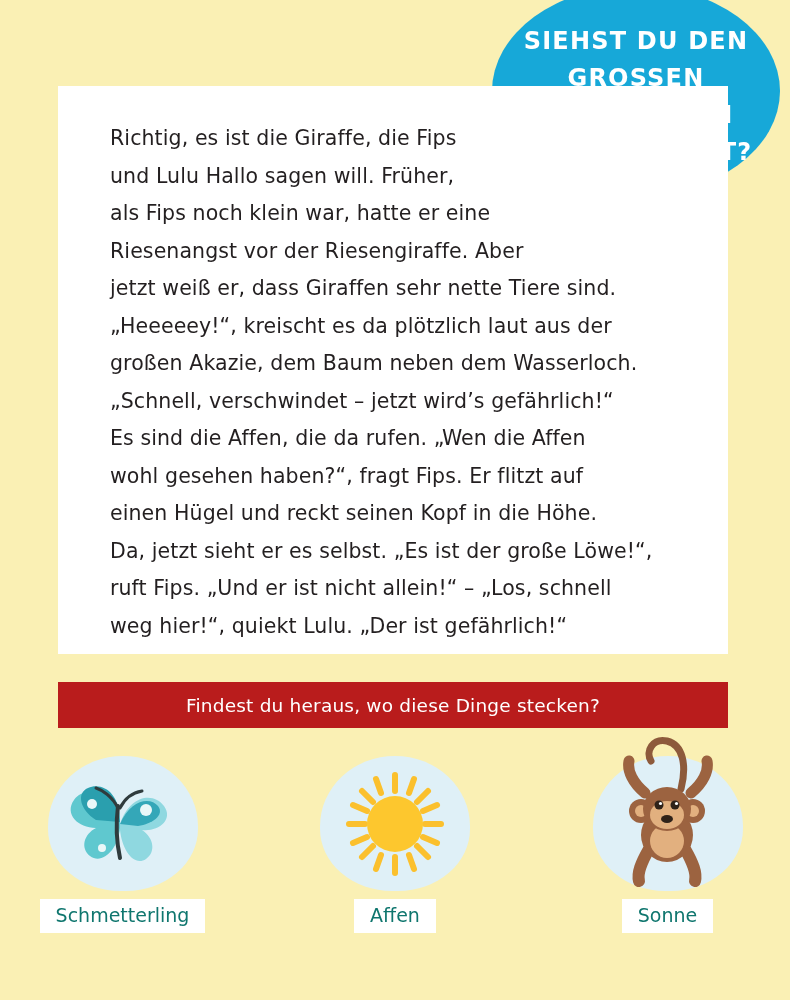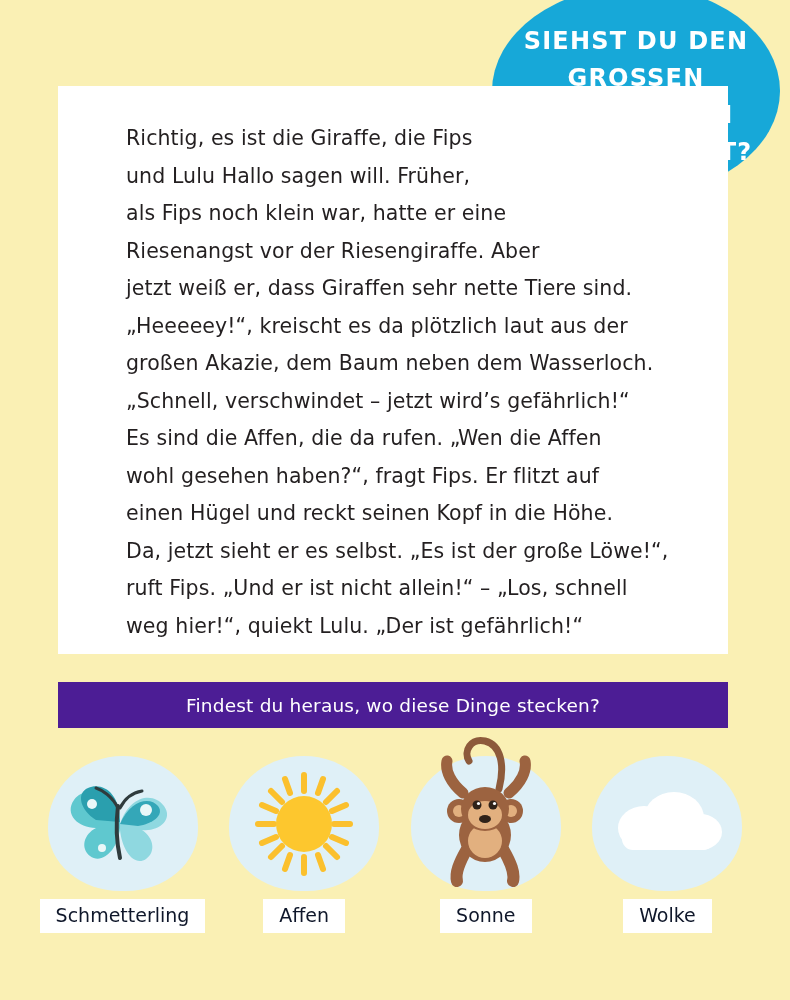--- a/index.html
+++ b/index.html
@@ -17,21 +17,21 @@
 
   
   .story-card {
     position: absolute;
     left: 58px;
     top: 86px;
     width: 670px;
     height: 568px;
     background: #ffffff;
     box-sizing: border-box;
-    padding: 34px 40px 20px 68px;
+    padding: 34px 40px 20px 52px;
   }
   .story-text {
     font-size: 20.5px;
     line-height: 37.5px;
     color: #231f20;
     letter-spacing: 0.1px;
     white-space: pre-line;
     font-family: "DejaVu Sans", sans-serif;
   }
 
@@ -62,21 +62,21 @@
     transform: translateY(6px);
   }
 
   
   .task-banner {
     position: absolute;
     left: 58px;
     top: 682px;
     width: 670px;
     height: 46px;
-    background: #4c1d95;
+    background: #b91c1c;
     display: flex;
     align-items: center;
     justify-content: center;
   }
   .task-banner span {
     color: #ffffff;
     font-size: 18.5px;
     letter-spacing: 0.2px;
   }
 
@@ -104,21 +104,21 @@
     border-radius: 50% 50% 48% 48% / 52% 52% 46% 46%;
     display: flex;
     align-items: center;
     justify-content: center;
     position: relative;
     overflow: visible;
   }
   .item-label {
     margin-top: 8px;
     background: #ffffff;
-    color: #0f172a;
+    color: #0f766e;
     font-size: 19px;
     padding: 6px 16px 8px 16px;
     line-height: 20px;
     white-space: nowrap;
   }
 
   svg { display: block; }
 </style>
 </head>
 <body>
@@ -218,27 +218,14 @@
           <circle cx="72" cy="74" r="4.5" fill="#2f2219"></circle>
           <circle cx="57.5" cy="72.5" r="1.6" fill="#ffffff"></circle>
           <circle cx="73.5" cy="72.5" r="1.6" fill="#ffffff"></circle>
           <ellipse cx="64" cy="88" rx="6" ry="4" fill="#2f2219"></ellipse>
         </g>
       </svg>
     </div>
     <div class="item-label">Sonne</div>
   </div>
 
-  <div class="item">
-    <div class="item-blob">
-      <svg width="135" height="80" viewBox="0 0 135 80">
-        <g fill="#ffffff">
-          <ellipse cx="44" cy="44" rx="26" ry="22"></ellipse>
-          <ellipse cx="74" cy="34" rx="30" ry="26"></ellipse>
-          <ellipse cx="100" cy="48" rx="22" ry="18"></ellipse>
-          <rect x="22" y="44" width="92" height="22" rx="11"></rect>
-        </g>
-      </svg>
-    </div>
-    <div class="item-label">Wolke</div>
-  </div>
 
 </div>
 
 </body></html>

